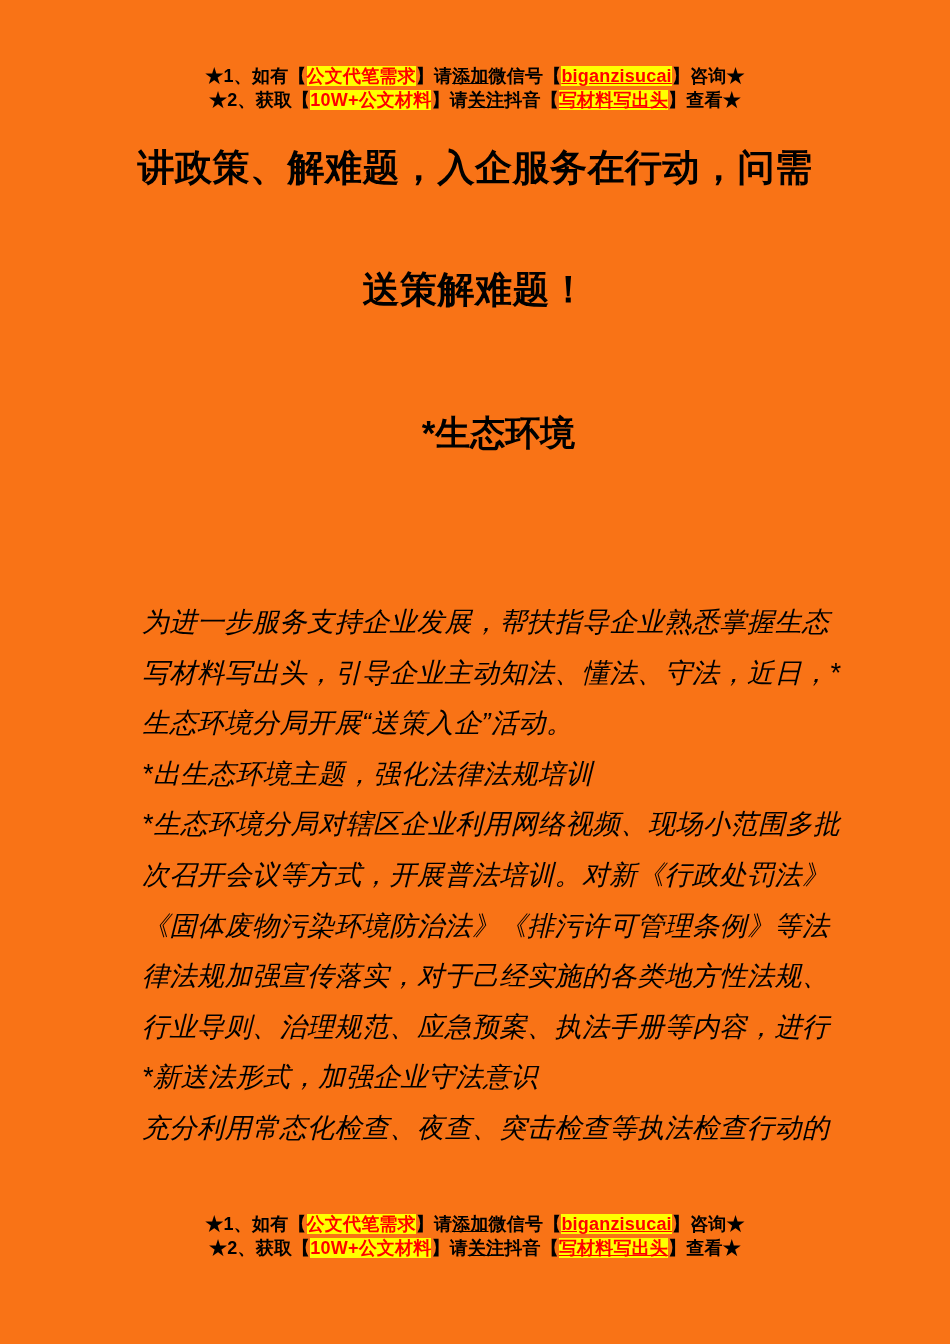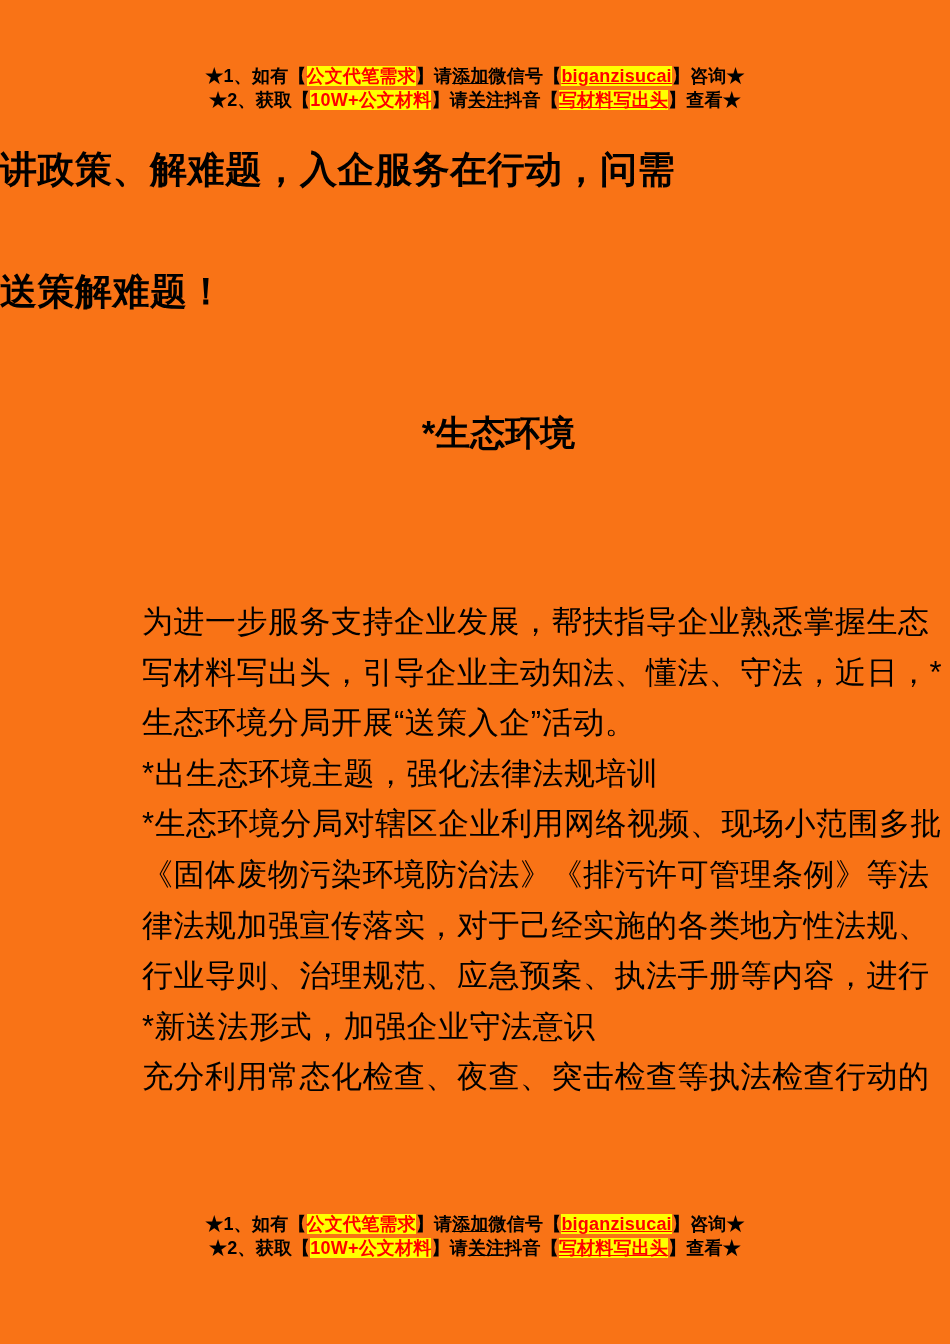--- a/index.html
+++ b/index.html
@@ -28,25 +28,26 @@
   .promo-top { top: 64px; }
   .promo-bottom { top: 1212px; }
   .hl { background: #ffff00; }
   .red { color: #ff0000; }
   .u { text-decoration: underline; }
   
   .title-line {
     position: absolute;
     left: 0;
     right: 0;
-    text-align: left;
+    text-align: center;
     font-weight: bold;
     font-size: 37px;
     line-height: 46px;
     letter-spacing: 0.5px;
+    font-family: Liberation Mono, monospace;
   }
   .title-line-1 { top: 147px; }
   .title-line-2 { top: 269px; }
   .subtitle {
     position: absolute;
     left: 0;
     right: 0;
     top: 411px;
     text-align: center;
     font-weight: bold;
@@ -55,25 +56,26 @@
     margin-left: 47px;
   }
   
   .body-text {
     position: absolute;
     left: 142px;
     width: 676px;
     top: 597px;
   }
   .body-line {
-    font-size: 31px;
+    font-size: 27px;
     line-height: 50.6px;
     font-weight: normal;
     white-space: nowrap;
     letter-spacing: 0.5px;
+    font-style: italic;
   }
 </style>
 </head>
 <body>
 
 <div class="page">
 
   <div class="promo promo-top">
     <div class="promo-line">
       <span>★1、如有【</span><span class="hl red">公文代笔需求</span><span>】请</span><span class="u">添加</span><span>微信号【</span><span class="hl red u">biganzisucai</span><span>】咨询★</span>
@@ -87,20 +89,21 @@
   <div class="title-line title-line-2">送策解难题！</div>
 
   <div class="subtitle">*生态环境</div>
 
   <div class="body-text">
     <div class="body-line">为进一步服务支持企业发展，帮扶指导企业熟悉掌握生态</div>
     <div class="body-line">写材料写出头，引导企业主动知法、懂法、守法，近日，*</div>
     <div class="body-line">生态环境分局开展“送策入企”活动。</div>
     <div class="body-line">*出生态环境主题，强化法律法规培训</div>
     <div class="body-line">*生态环境分局对辖区企业利用网络视频、现场小范围多批</div>
+    <div class="body-line">次召开会议等方式，开展普法培训。对新《行政处罚法》</div>
     <div class="body-line">《固体废物污染环境防治法》《排污许可管理条例》等法</div>
     <div class="body-line">律法规加强宣传落实，对于己经实施的各类地方性法规、</div>
     <div class="body-line">行业导则、治理规范、应急预案、执法手册等内容，进行</div>
     <div class="body-line">*新送法形式，加强企业守法意识</div>
     <div class="body-line">充分利用常态化检查、夜查、突击检查等执法检查行动的</div>
   </div>
 
   <div class="promo promo-bottom">
     <div class="promo-line">
       <span>★1、如有【</span><span class="hl red">公文代笔需求</span><span>】请</span><span class="u">添加</span><span>微信号【</span><span class="hl red u">biganzisucai</span><span>】咨询★</span>

